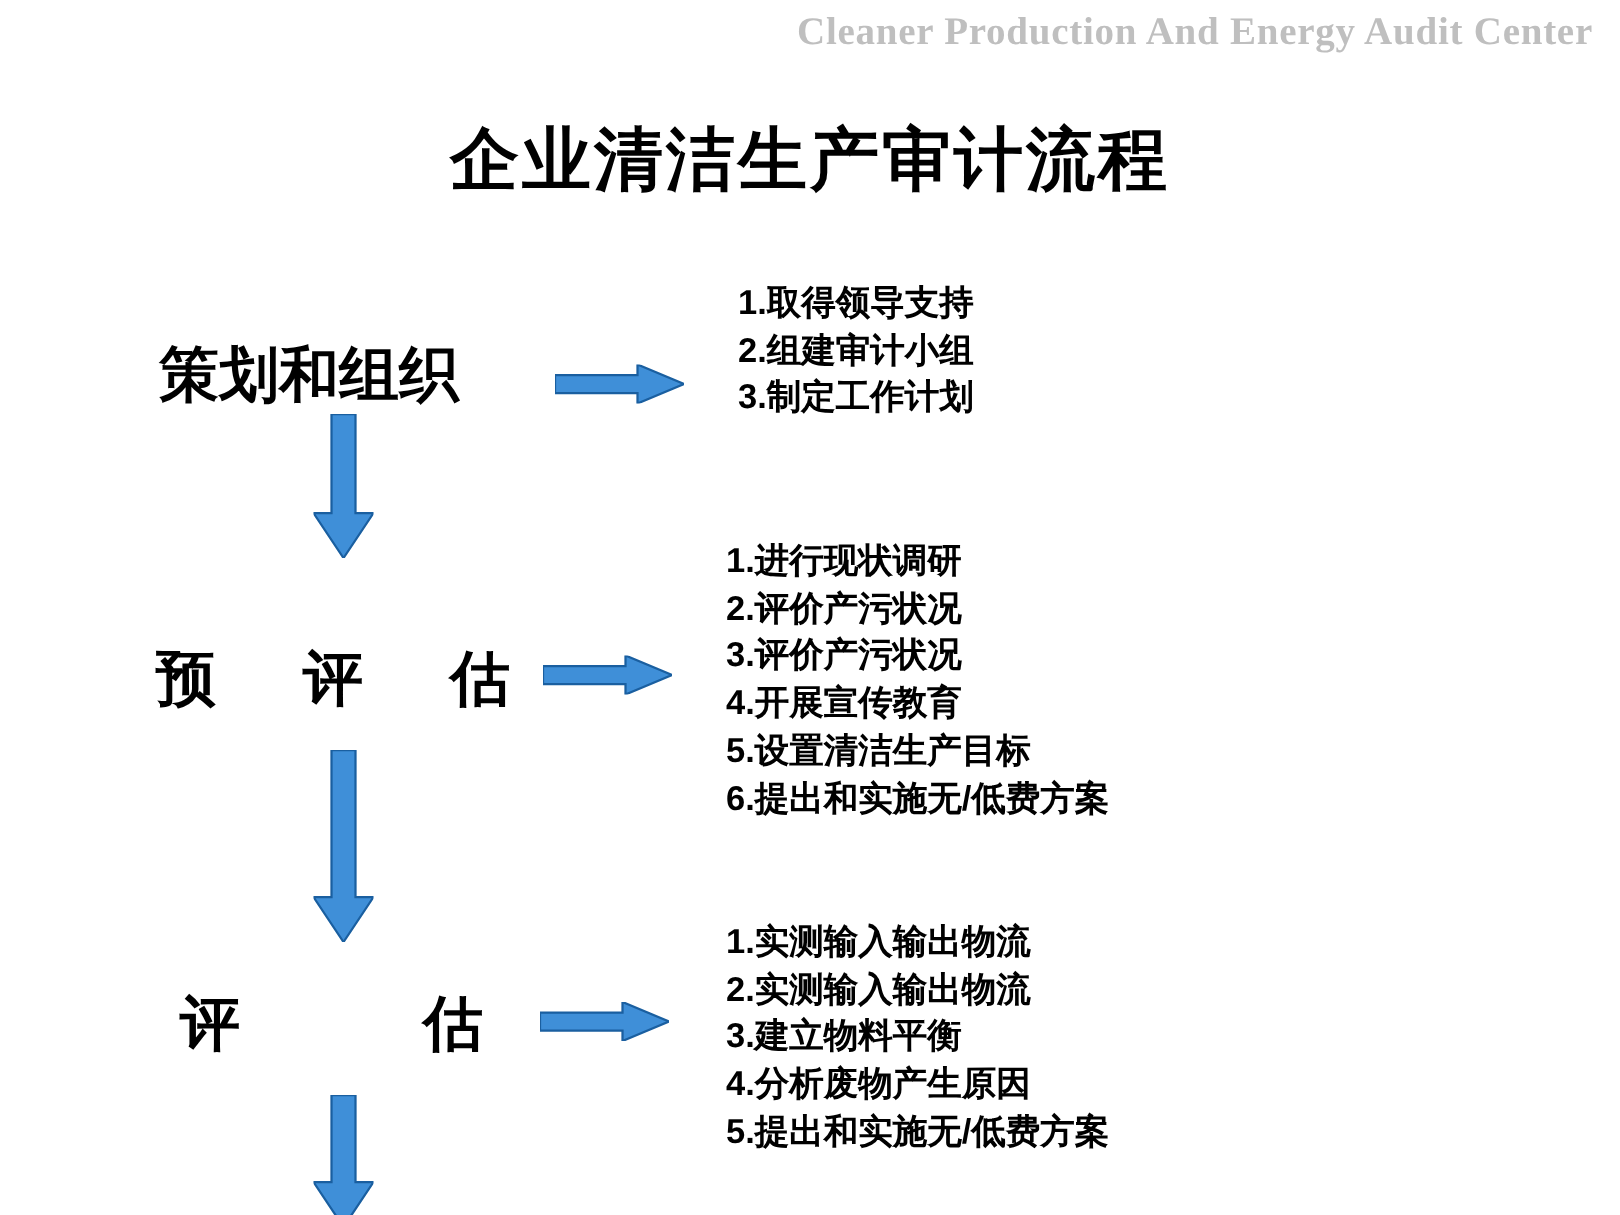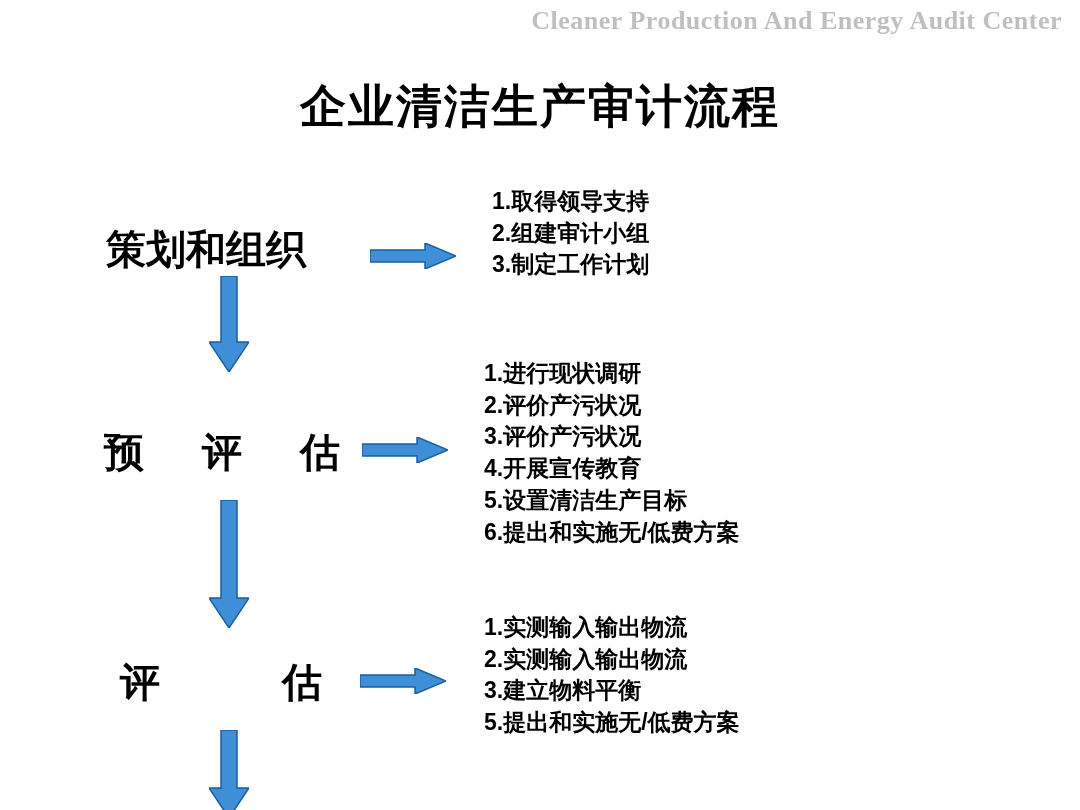--- a/index.html
+++ b/index.html
@@ -144,20 +144,21 @@
   <div class="h-arrow h-arrow-3">
     <svg width="86" height="26" viewBox="0 0 86 26" xmlns="http://www.w3.org/2000/svg">
       <polygon points="0,7 55,7 55,0 86,13 55,26 55,19 0,19" fill="#3f8fd8" stroke="#1a5fa0" stroke-width="1.5"></polygon>
     </svg>
   </div>
 
   <div class="items items-3">
     <div><span class="num">1.</span><span>实测输入输出物流</span></div>
     <div><span class="num">2.</span><span>实测输入输出物流</span></div>
     <div><span class="num">3.</span><span>建立物料平衡</span></div>
+    <div><span class="num">4.</span><span>分析废物产生原因</span></div>
     <div><span class="num">5.</span><span>提出和实施无/低费方案</span></div>
   </div>
 
   <div class="v-arrow v-arrow-3">
     <svg width="40" height="80" viewBox="0 0 40 80" xmlns="http://www.w3.org/2000/svg">
       <polygon points="12,0 28,0 28,58 40,58 20,88 0,58 12,58" fill="#3f8fd8" stroke="#1a5fa0" stroke-width="1.5"></polygon>
     </svg>
   </div>
 
 </div>

